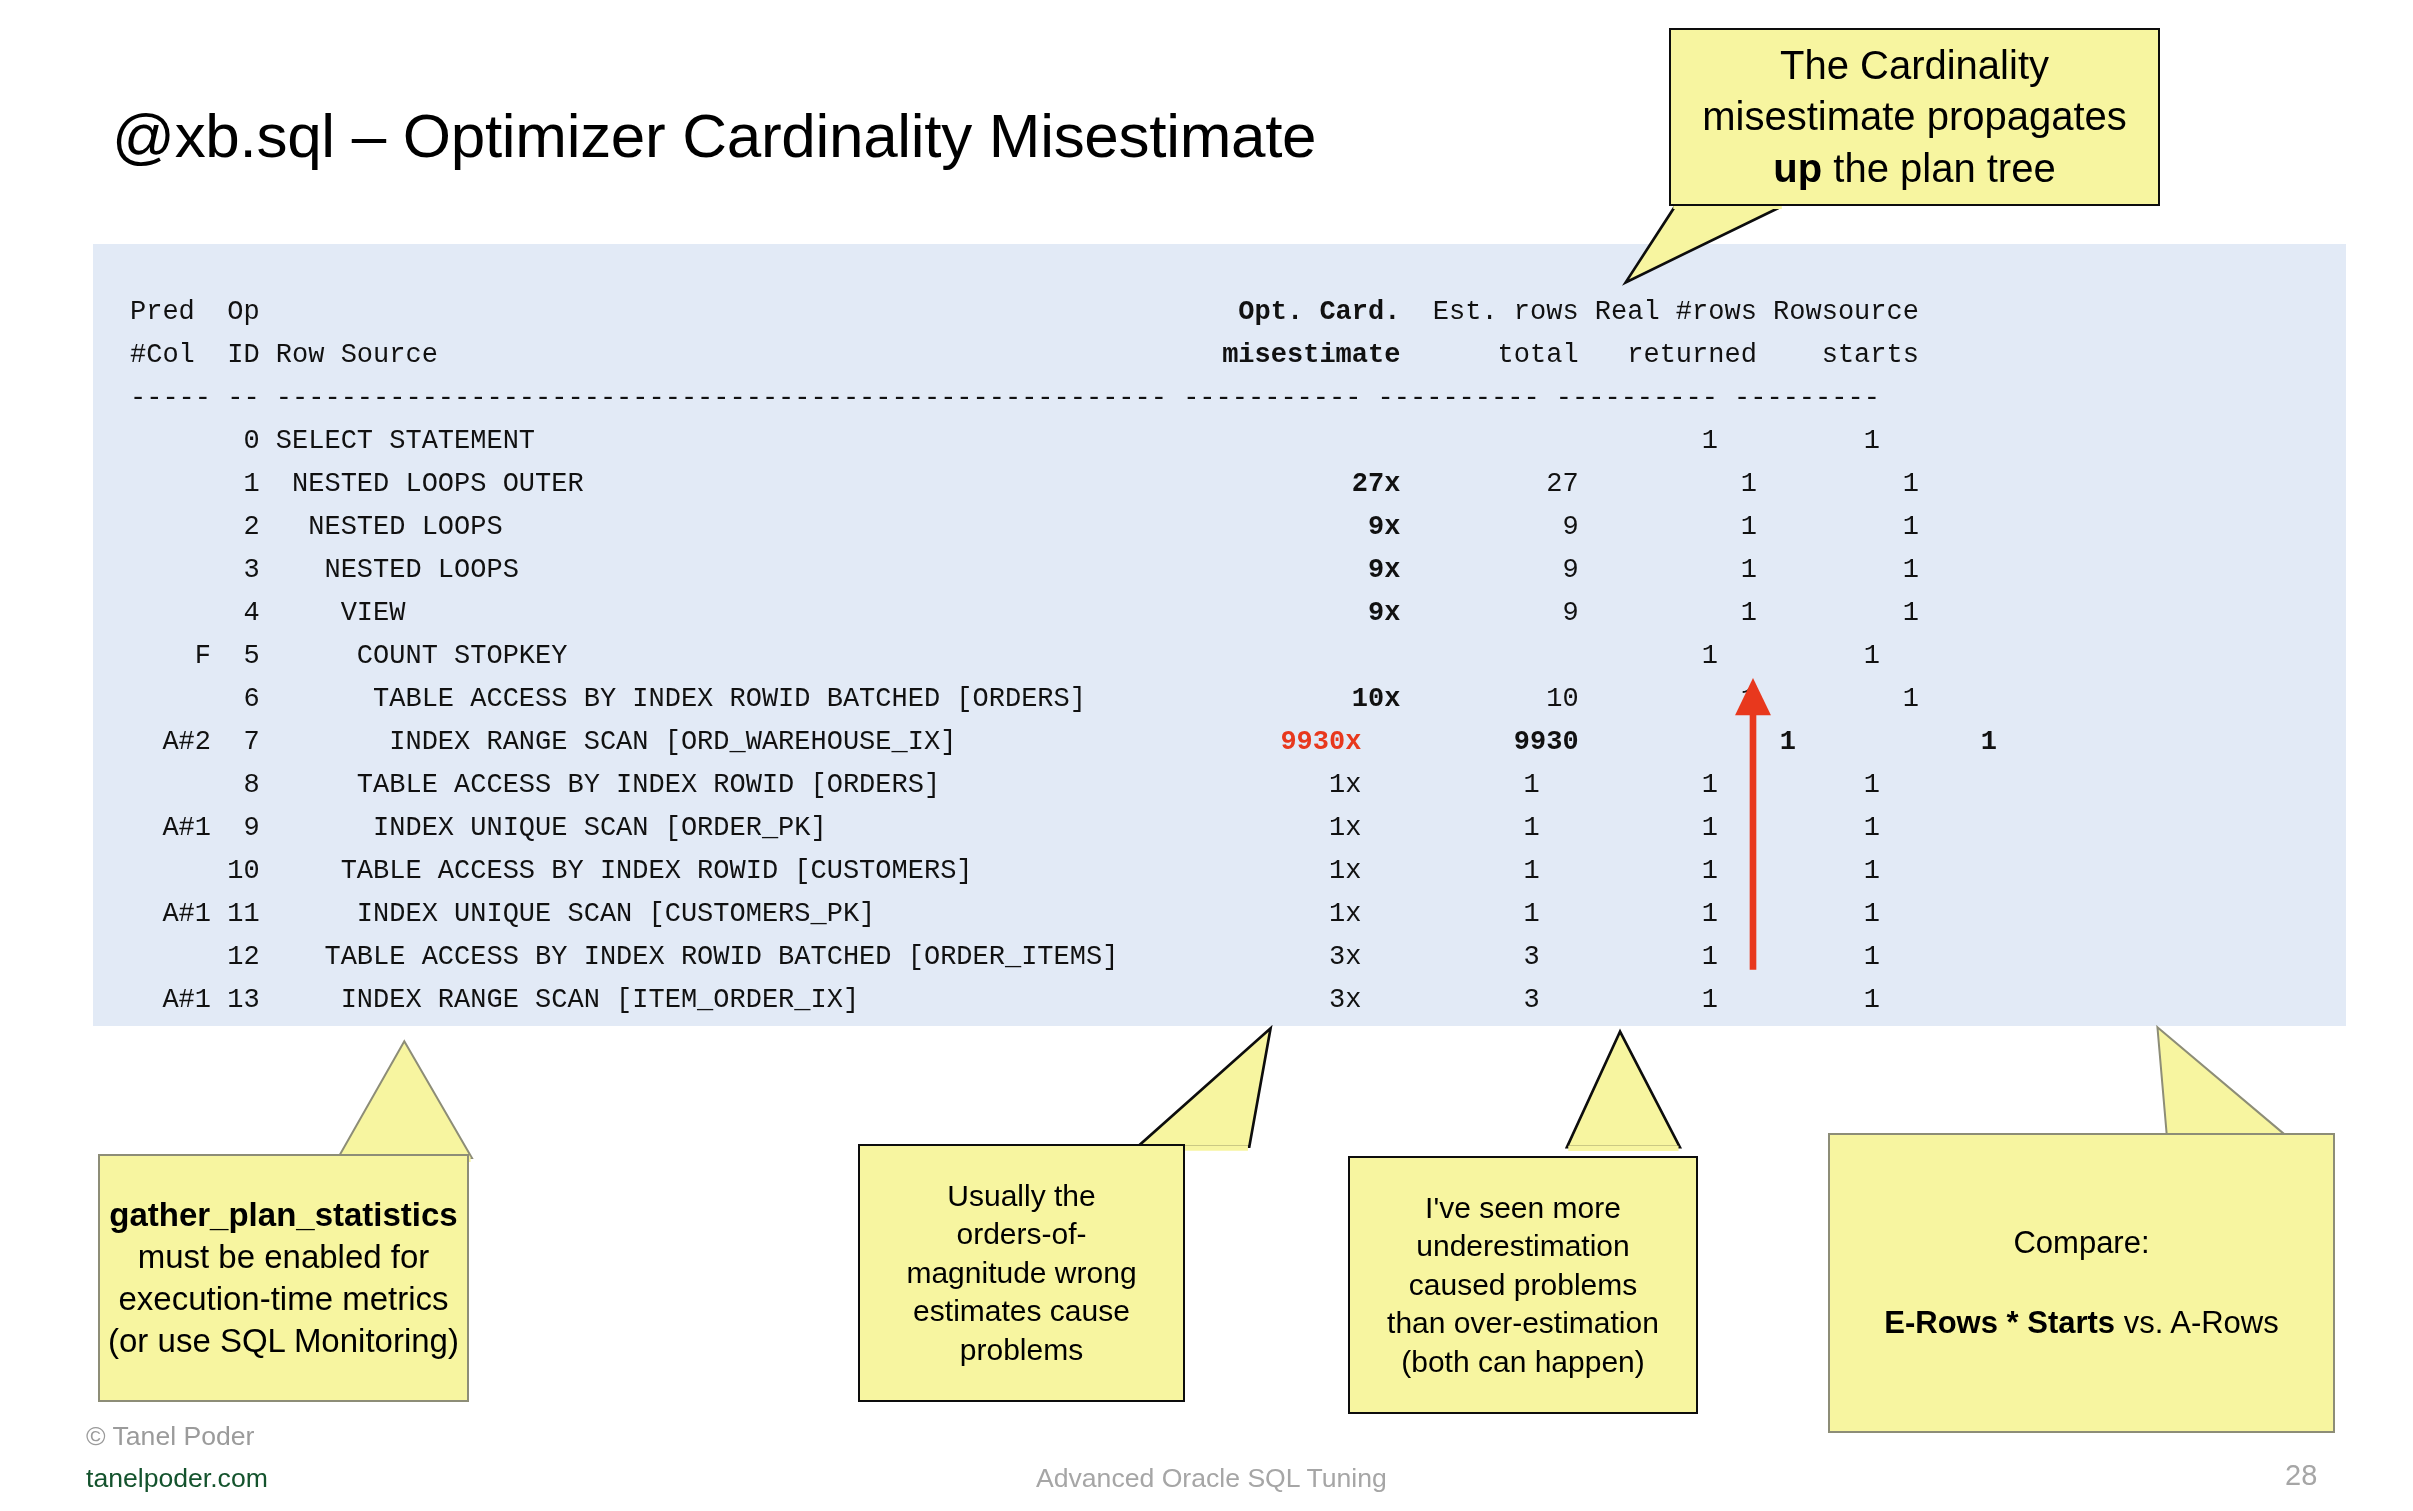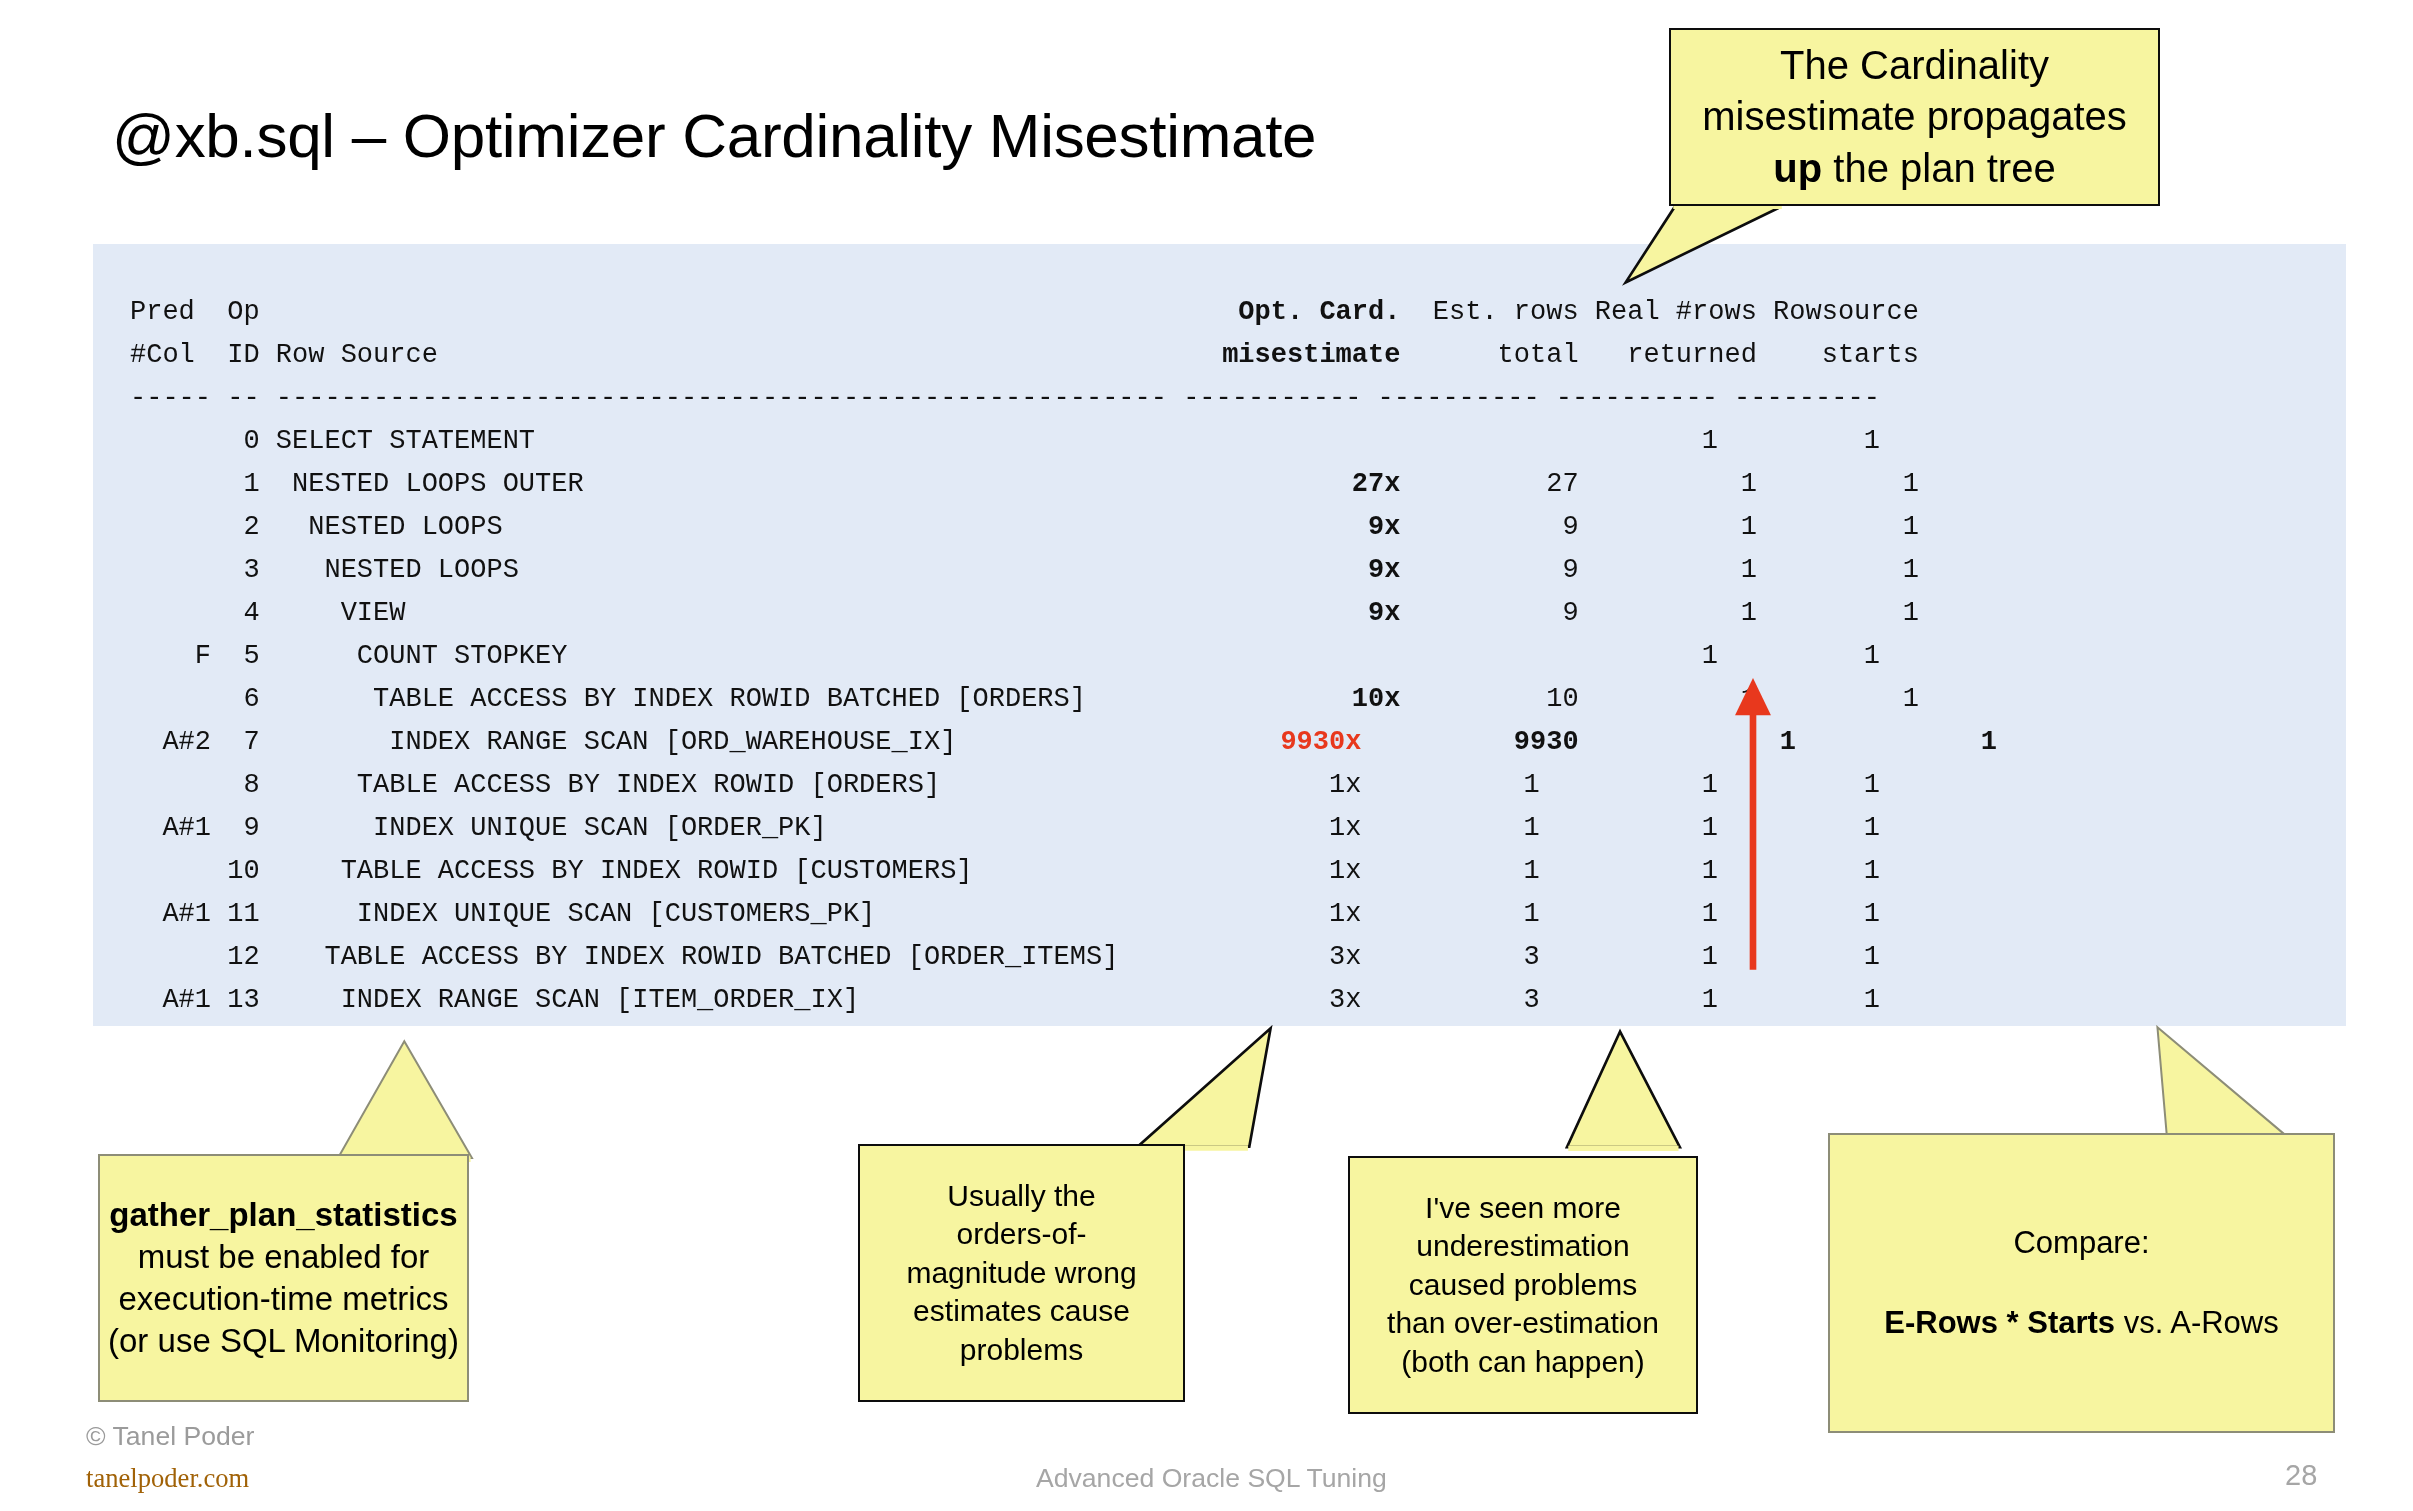--- a/index.html
+++ b/index.html
@@ -80,21 +80,21 @@
     font-size:31px;
   }
 
   
   .footer-left{
     position:absolute;left:86px;top:1421px;
     font-size:26.6px;color:#9b9b9b;
   }
   .footer-left2{
     position:absolute;left:86px;top:1463px;
-    font-size:26.6px;color:#a16207;font-family:Liberation Serif, serif;
+    font-size:26.6px;color:#14532d;
   }
   .footer-center{
     position:absolute;left:1036px;top:1463px;
     font-size:26.6px;color:#a6a6a6;
   }
   .footer-page{
     position:absolute;left:2285px;top:1459px;
     font-size:29px;color:#a6a6a6;
   }
 </style>

